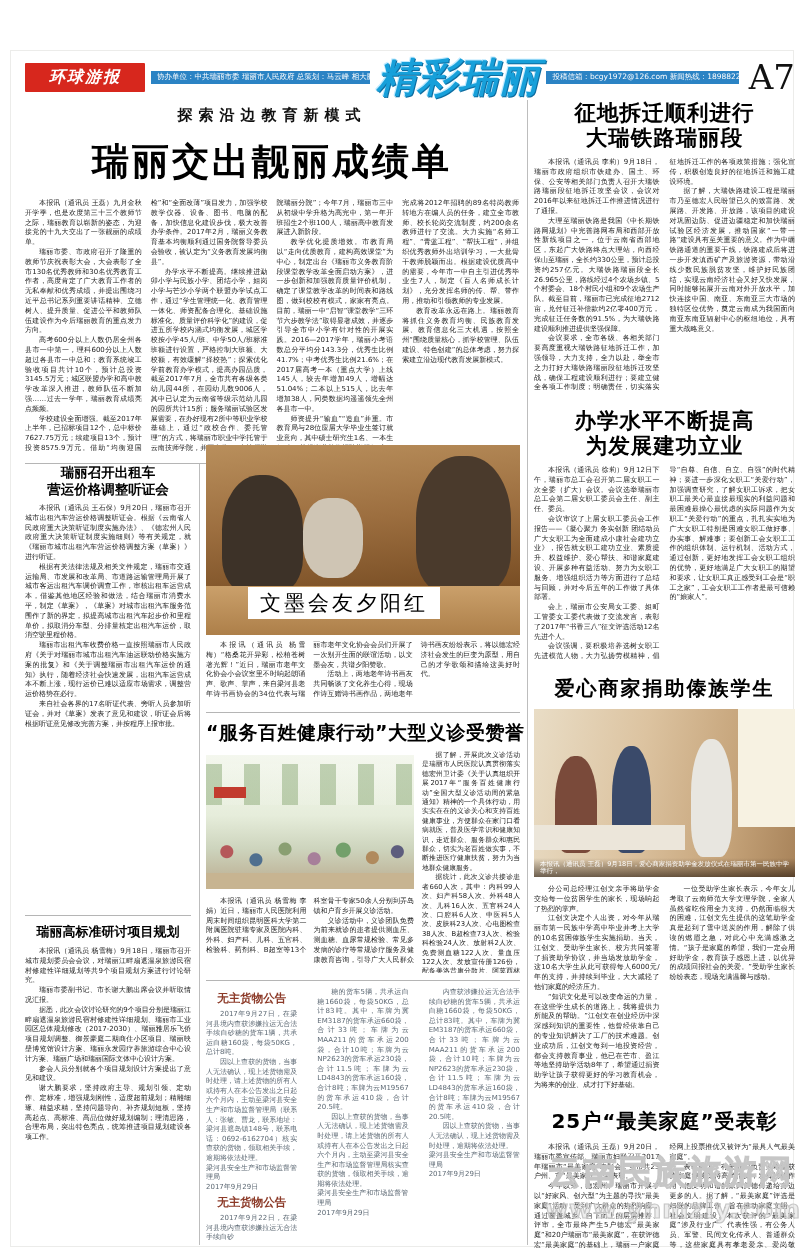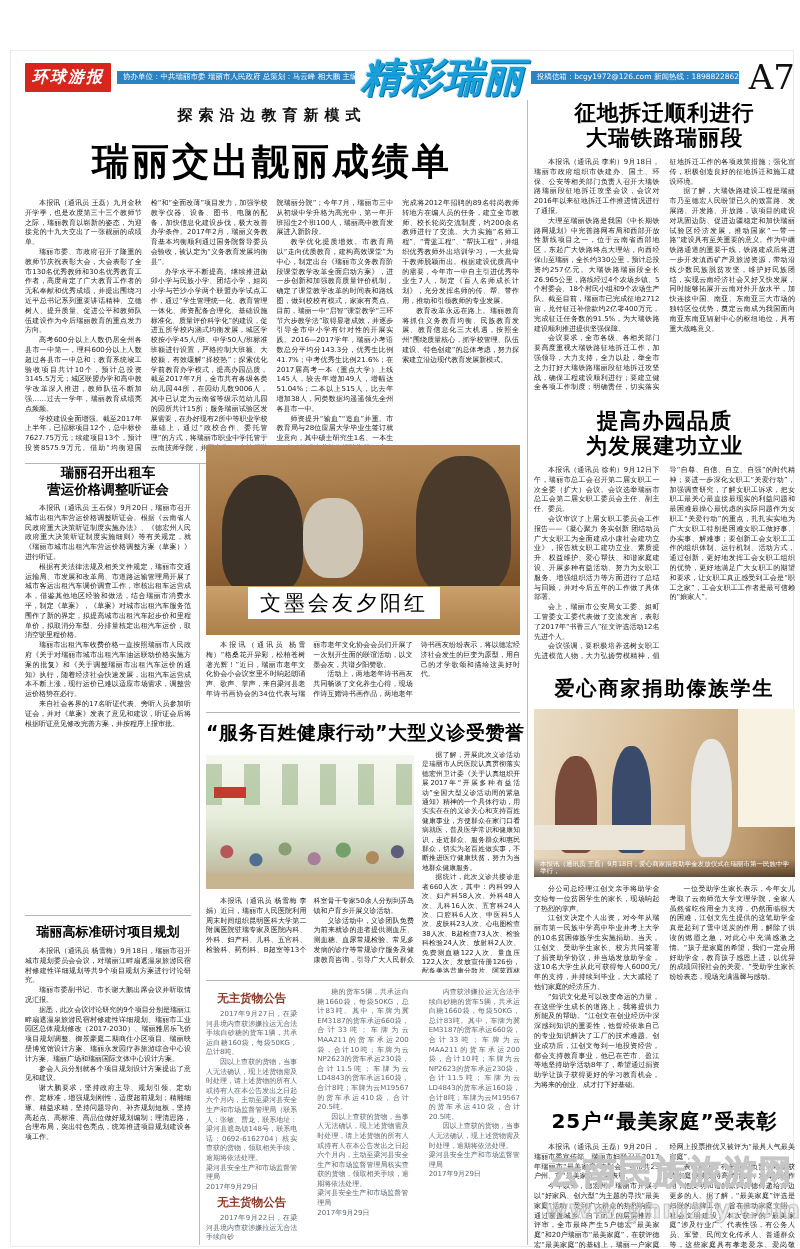--- a/index.html
+++ b/index.html
@@ -3,21 +3,21 @@
 <meta charset="utf-8">
 <style>
   html,body{margin:0;padding:0;background:#fff;}
   .page{position:relative;width:800px;height:1249px;background:#fff;overflow:hidden;
         font-family:"DejaVu Sans","Liberation Sans",sans-serif;color:#1a1a1a;}
   .sheet-edge{position:absolute;left:10px;top:50px;right:6px;bottom:2px;border:1px solid #ececea;}
 
   
   .masthead{position:absolute;left:25px;top:56px;width:770px;height:42px;display:flex;align-items:center;}
   .logo{background:#d7271d;color:#fff;font-weight:bold;font-size:16px;letter-spacing:2px;
-        padding:4px 7px;border-radius:1px;font-style:italic;white-space:nowrap;}
+        padding:4px 24px;border-radius:1px;font-style:italic;white-space:nowrap;}
   .strip{background:#2b83c4;color:#fff;font-size:7.5px;height:13px;display:flex;align-items:center;
          padding:0 6px;margin:0 6px;white-space:nowrap;overflow:hidden;}
   .strip.left{flex:1.15;}
   .strip.right{flex:1;}
   .brand{font-size:40px;font-weight:900;color:#17a0da;font-style:italic;letter-spacing:1px;
          text-shadow:1px 1px 0 #0f6da0, -1px -1px 0 #bfeaff;white-space:nowrap;}
   .pageno{font-family:"DejaVu Serif","Liberation Serif",serif;font-size:34px;color:#111;margin-left:4px;}
 
   
   .body-text{font-size:7px;line-height:9.8px;text-align:justify;color:#222;overflow:hidden;column-fill:auto;}
@@ -178,21 +178,21 @@
     <hr class="hairline">
     <div class="sec-title clinic-title">“服务百姓健康行动”大型义诊受赞誉</div>
     <div class="clinic-zone">
       <div class="photo photo2">
         <div class="p2-windows"></div>
         <div class="p2-banner"></div>
         <div class="p2-crowd"></div>
         <div class="p2-floor"></div>
       </div>
       <div class="body-text clinic-side">
-          <p>据了解，开展此次义诊活动是瑞丽市人民医院认真贯彻落实德宏州卫计委《关于认真组织开展2017年“开展多种有益活动”全国大型义诊活动周的紧急通知》精神的一个具体行动，用实实在在的义诊关心和支持百姓健康事业，方便群众在家门口看病就医，普及医学常识和健康知识，走近群众、服务群众和惠民群众，切实为老百姓做实事，不断推进医疗健康扶贫，努力为当地群众健康服务。</p>
+          <p>据了解，开展此次义诊活动是瑞丽市人民医院认真贯彻落实德宏州卫计委《关于认真组织开展2017年“服务百姓健康行动”全国大型义诊活动周的紧急通知》精神的一个具体行动，用实实在在的义诊关心和支持百姓健康事业，方便群众在家门口看病就医，普及医学常识和健康知识，走近群众、服务群众和惠民群众，切实为老百姓做实事，不断推进医疗健康扶贫，努力为当地群众健康服务。</p>
           <p>据统计，此次义诊共接诊患者660人次，其中：内科99人次、妇产科58人次、外科48人次、儿科16人次、五官科24人次、口腔科6人次、中医科5人次、皮肤科23人次、心电图检查38人次、B超检查73人次、检验科检验24人次、放射科2人次、免费测血糖122人次、量血压122人次、发放宣传册126份，配备美洛昔康分散片、阿莫西林分散片、复方丹参片等常用药品17种，现场免费发放价值1585元的药品。</p>
         </div>
       <div class="body-text clinic-below">
           <p>本报讯（通讯员 杨雪梅 李娟）近日，瑞丽市人民医院利用周末时间组织昆明医科大学第二附属医院驻瑞专家及医院内科、外科、妇产科、儿科、五官科、检验科、药剂科、B超室等13个科室骨干专家50余人分别到弄岛镇和户育乡开展义诊活动。</p>
           <p>义诊活动中，义诊团队免费为前来就诊的患者提供测血压、测血糖、血尿常规检验、常见多发病的诊疗等常规诊疗服务及健康教育咨询，引导广大人民群众科学就医、宣传普及医学健康教育常识。</p>
         </div>
     </div>
     <hr class="hairline">
     <div class="notices">
       <div class="notice-col">
@@ -239,21 +239,21 @@
       <div>大瑞铁路瑞丽段</div>
     </div>
     <div class="body-text rail-body">
         <p>本报讯（通讯员 李莉）9月18日，瑞丽市政府组织市铁建办、国土、环保、公安等相关部门负责人召开大瑞铁路瑞丽段征地拆迁攻坚会议，会议对2016年以来征地拆迁工作推进情况进行了通报。</p>
         <p>大理至瑞丽铁路是我国《中长期铁路网规划》中完善路网布局和西部开放性新线项目之一，位于云南省西部地区，东起广大铁路终点大理站，向西经保山至瑞丽，全长约330公里，预计总投资约257亿元。大瑞铁路瑞丽段全长26.965公里，路线经过4个农场乡镇、5个村委会、18个村民小组和9个农场生产队。截至目前，瑞丽市已完成征地2712亩，兑付征迁补偿款约2亿零400万元，完成征迁任务数的91.5%，为大瑞铁路建设顺利推进提供坚强保障。</p>
         <p>会议要求，全市各级、各相关部门要高度重视大瑞铁路征地拆迁工作，加强领导，大力支持，全力以赴，举全市之力打好大瑞铁路瑞丽段征地拆迁攻坚战，确保工程建设顺利进行；要建立健全各项工作制度；明确责任，切实落实征地拆迁工作的各项政策措施；强化宣传，积极创造良好的征地拆迁和施工建设环境。</p>
         <p>据了解，大瑞铁路建设工程是瑞丽市乃至德宏人民盼望已久的致富路、发展路、开发路、开放路，该项目的建设对巩固边防、促进边疆稳定和加快瑞丽试验区经济发展，推动国家“一带一路”建设具有至关重要的意义。作为中缅铁路通道的重要干线，铁路建成后将进一步开发滇西矿产及旅游资源，带动沿线少数民族脱贫攻坚，维护好民族团结，实现云南经济社会又好又快发展，同时能够拓展开云南对外开放水平，加快连接中国、南亚、东南亚三大市场的独特区位优势，奠定云南成为我国面向南亚东南亚辐射中心的枢纽地位，具有重大战略意义。</p>
       </div>
 
     <div class="sec-title two-line-title women-title">
-      <div>提高办园品质</div>
+      <div>办学水平不断提高</div>
       <div>为发展建功立业</div>
     </div>
     <div class="body-text women-body">
         <p>本报讯（通讯员 徐莉）9月12日下午，瑞丽市总工会召开第二届女职工一次全委（扩大）会议。会议选举瑞丽市总工会第二届女职工委员会主任、副主任、委员。</p>
         <p>会议审议了上届女职工委员会工作报告——《凝心聚力 务实创新 团结动员广大女职工为全面建成小康社会建功立业》，报告就女职工建功立业、素质提升、权益维护、爱心帮扶、和谐家庭建设、开展多种有益活动、努力为女职工服务、增强组织活力等方面进行了总结与回顾，并对今后五年的工作做了具体部署。</p>
         <p>会上，瑞丽市公安局女工委、姐町工管委女工委代表做了交流发言，表彰了2017年“书香三八”征文评选活动12名先进个人。</p>
         <p>会议强调，要积极培养选树女职工先进模范人物，大力弘扬劳模精神，倡导“自尊、自信、自立、自强”的时代精神；要进一步深化女职工“关爱行动”，加强调查研究，了解女职工诉求，把女职工最关心最直接最现实的利益问题和最困难最操心最忧虑的实际问题作为女职工“关爱行动”的重点，扎扎实实地为广大女职工特别是困难女职工做好事、办实事、解难事；要创新工会女职工工作的组织体制、运行机制、活动方式，通过创新，更好地发挥工会女职工组织的优势，更好地满足广大女职工的期望和要求，让女职工真正感受到工会是“职工之家”，工会女职工工作者是最可信赖的“娘家人”。</p>
       </div>
 
     <div class="sec-title charity-title">爱心商家捐助傣族学生</div>

